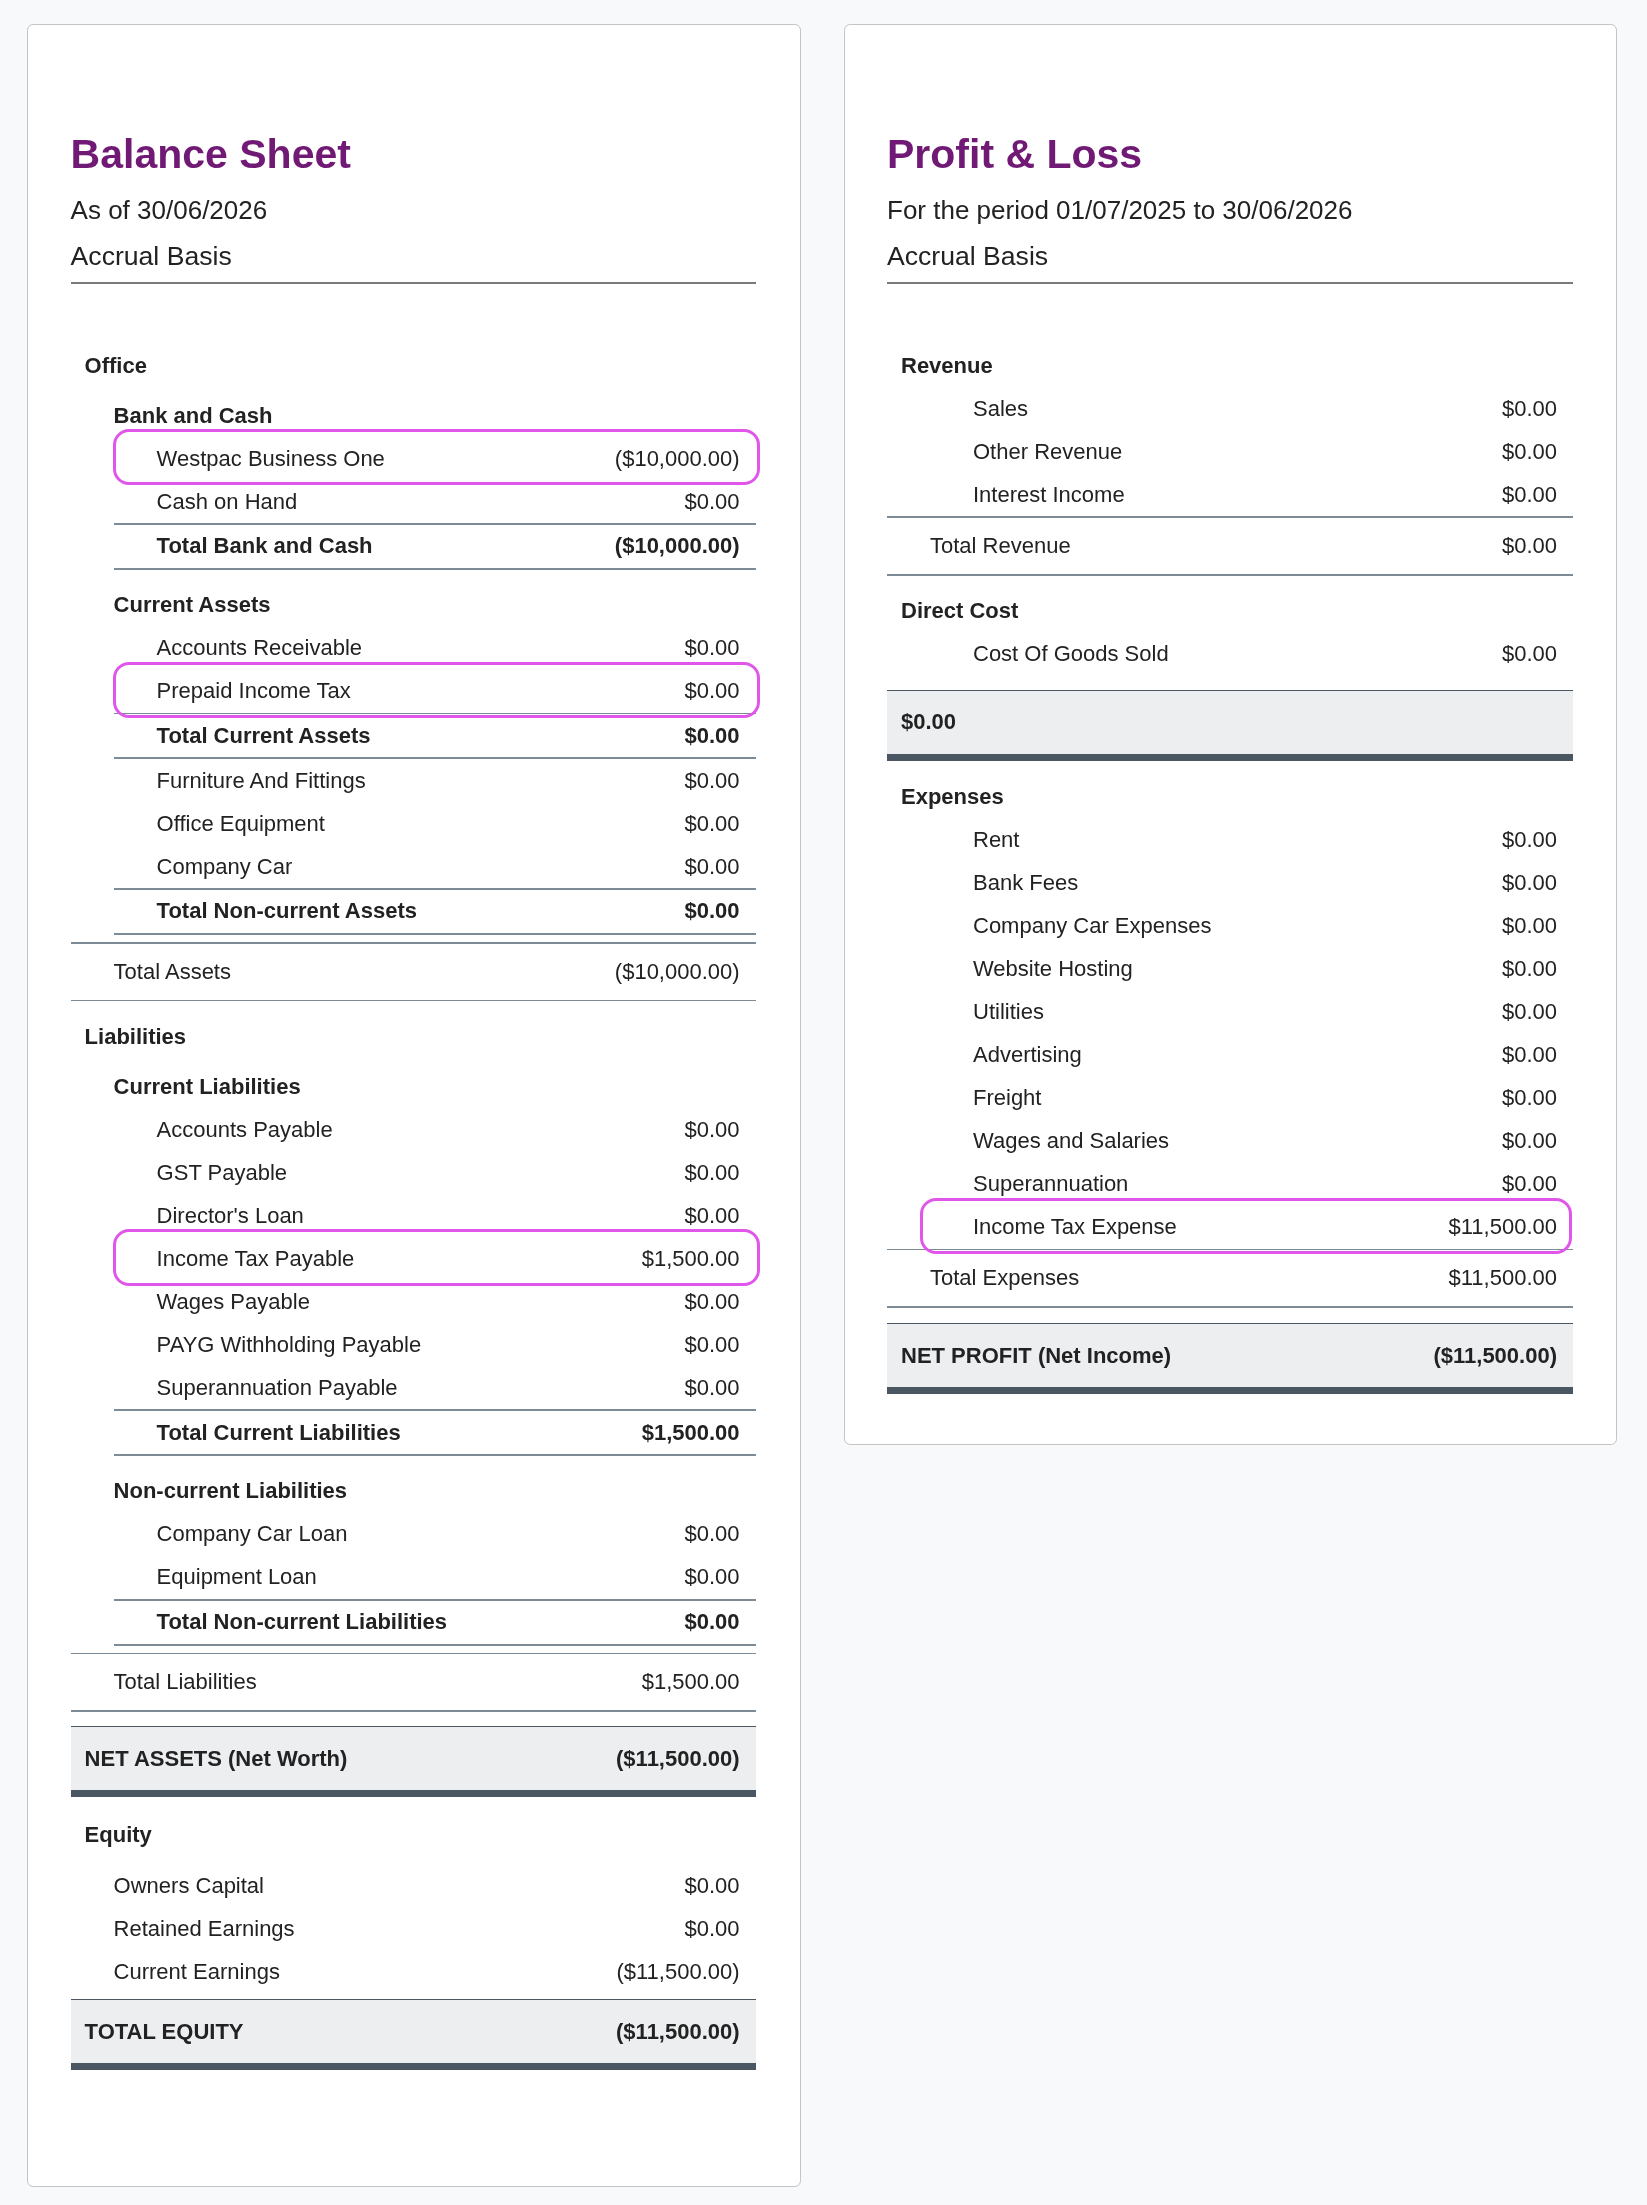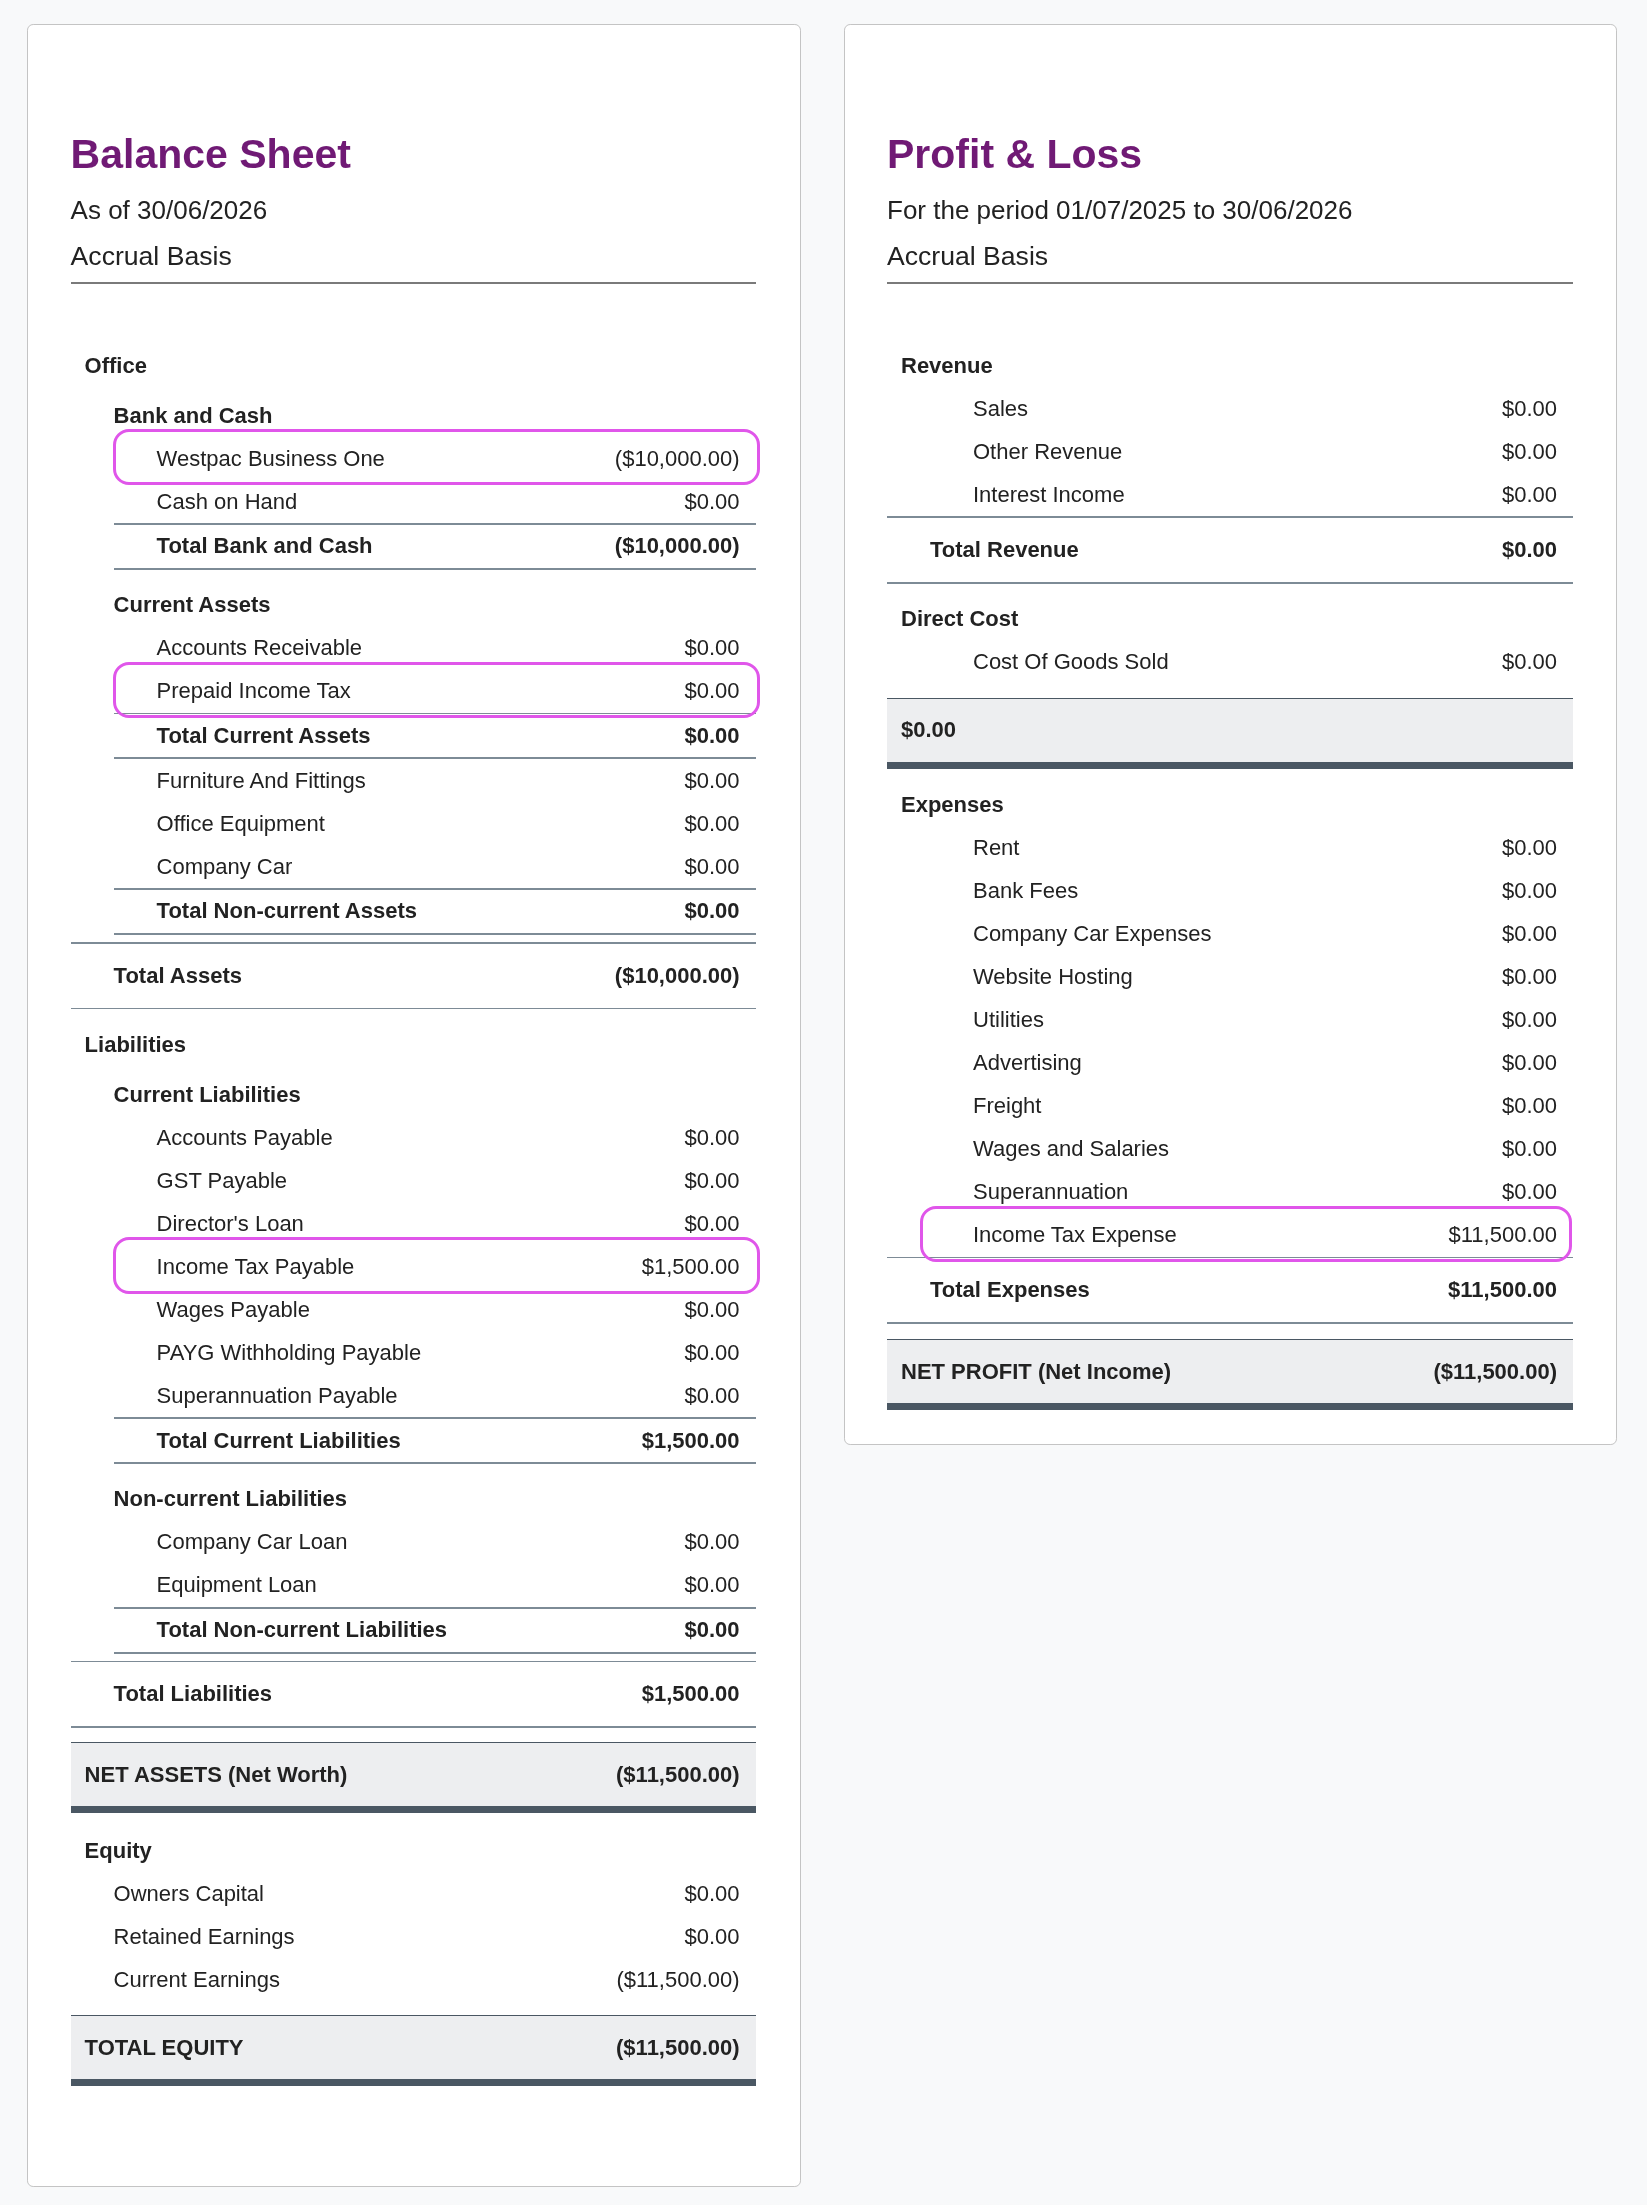--- a/index.html
+++ b/index.html
@@ -21,23 +21,23 @@
   .sub1 { position:absolute; left:0; top:168px; font-size:26px; line-height:34px; white-space:nowrap; color:#222; }
   .sub2 { position:absolute; left:0; top:214px; font-size:26.6px; line-height:34px; white-space:nowrap; color:#222; }
   .hdr-divider { position:absolute; left:0; right:0; top:257px; height:1.8px; background:#7a7a7a; }
   .rows { position:absolute; left:0; right:0; top:259px; }
   .row { position:relative; display:flex; justify-content:space-between; align-items:center;
          height:43px; font-size:22px; white-space:nowrap; box-sizing:border-box; padding-right:16px; }
   .row .lbl { flex:1; }
   .row.h0 { font-weight:bold; padding-left:14px; }
   .row.h1 { font-weight:bold; padding-left:43px; }
   .row.item { padding-left:86px; }
-  .row.eq-item { padding-left:43px; }
+  .row.eq-item { padding-left:43px;align-items:flex-end; }
   .row.subtotal { font-weight:bold; padding-left:86px; }
-  .row.total { font-weight:bold; padding-left:43px; height:64px; }
+  .row.total { font-weight:normal; padding-left:43px; height:56px; }
   .line { height:1.8px; background:#7d8b96; }
   .line.l1 { margin-left:43px; }
   .line.l0 { margin-left:0; }
   .band { background:#edeef0; border-top:1.8px solid #4a5763; border-bottom:7px solid #4a5763; }
   .band .row { height:63px; font-weight:bold; padding-left:14px; }
   .hl { position:absolute; border:3.5px solid #e056ea; border-radius:16px; box-sizing:border-box; pointer-events:none; }
 </style>
 </head>
 <body>
 

